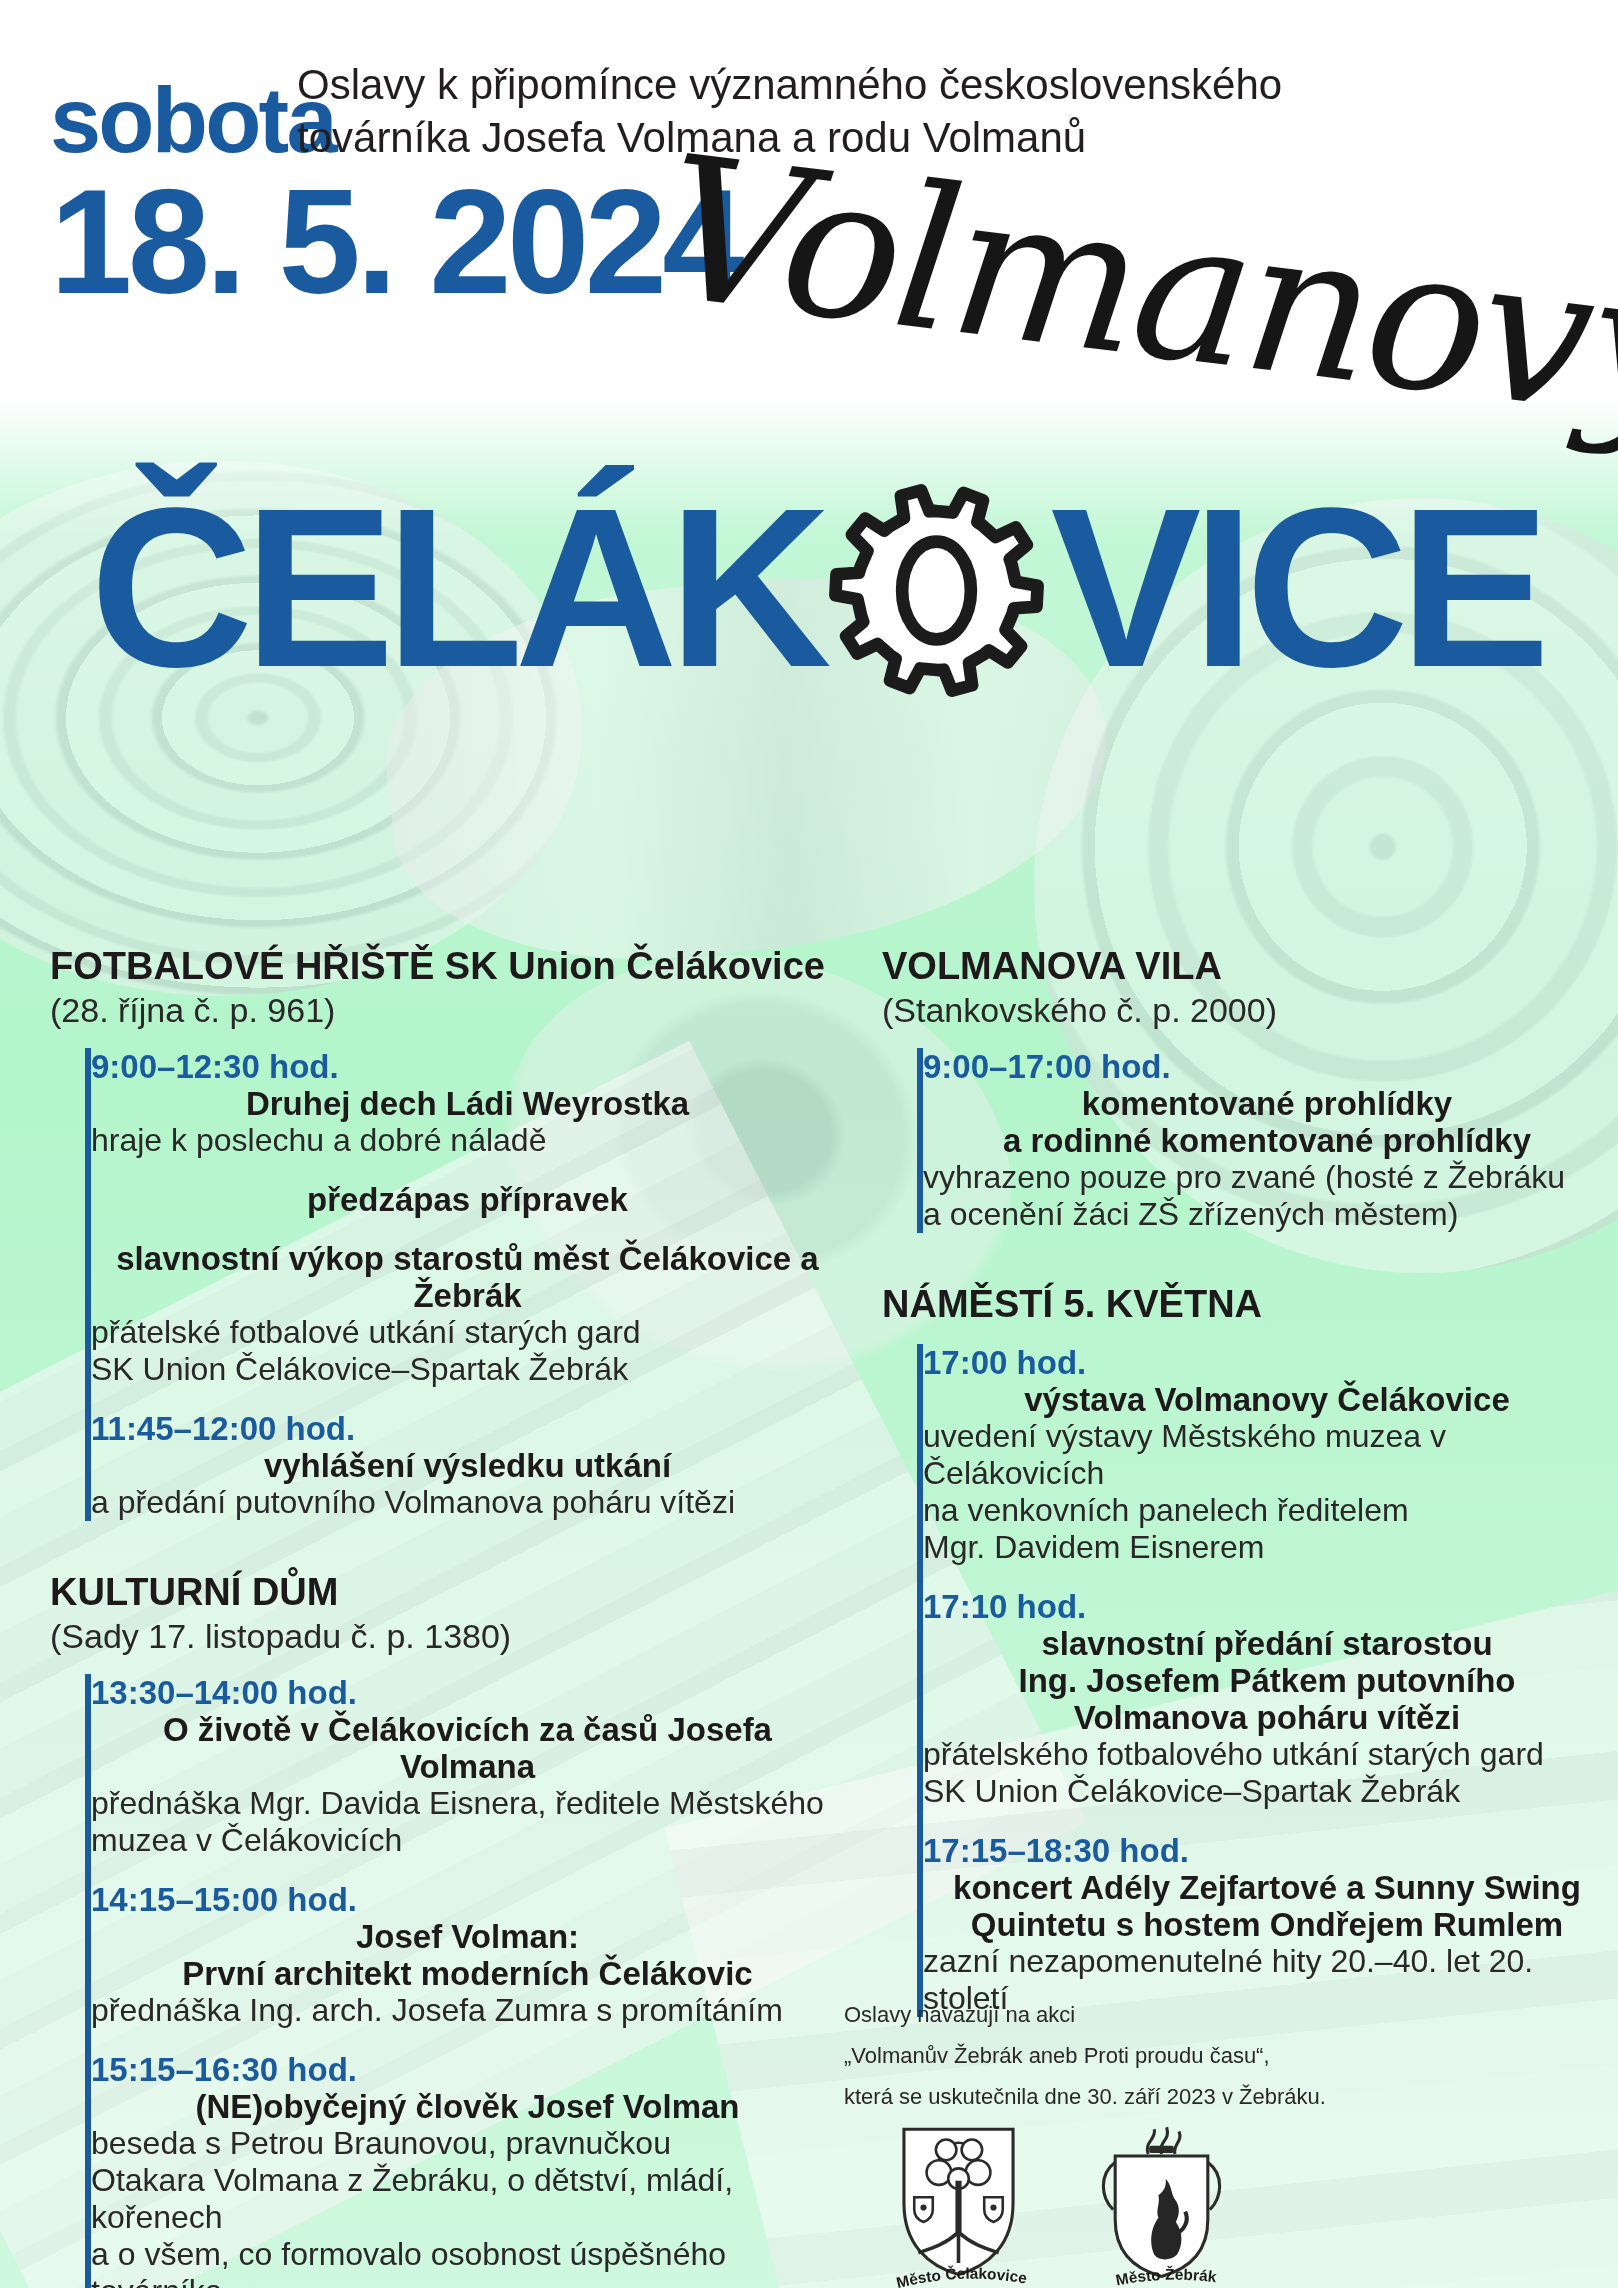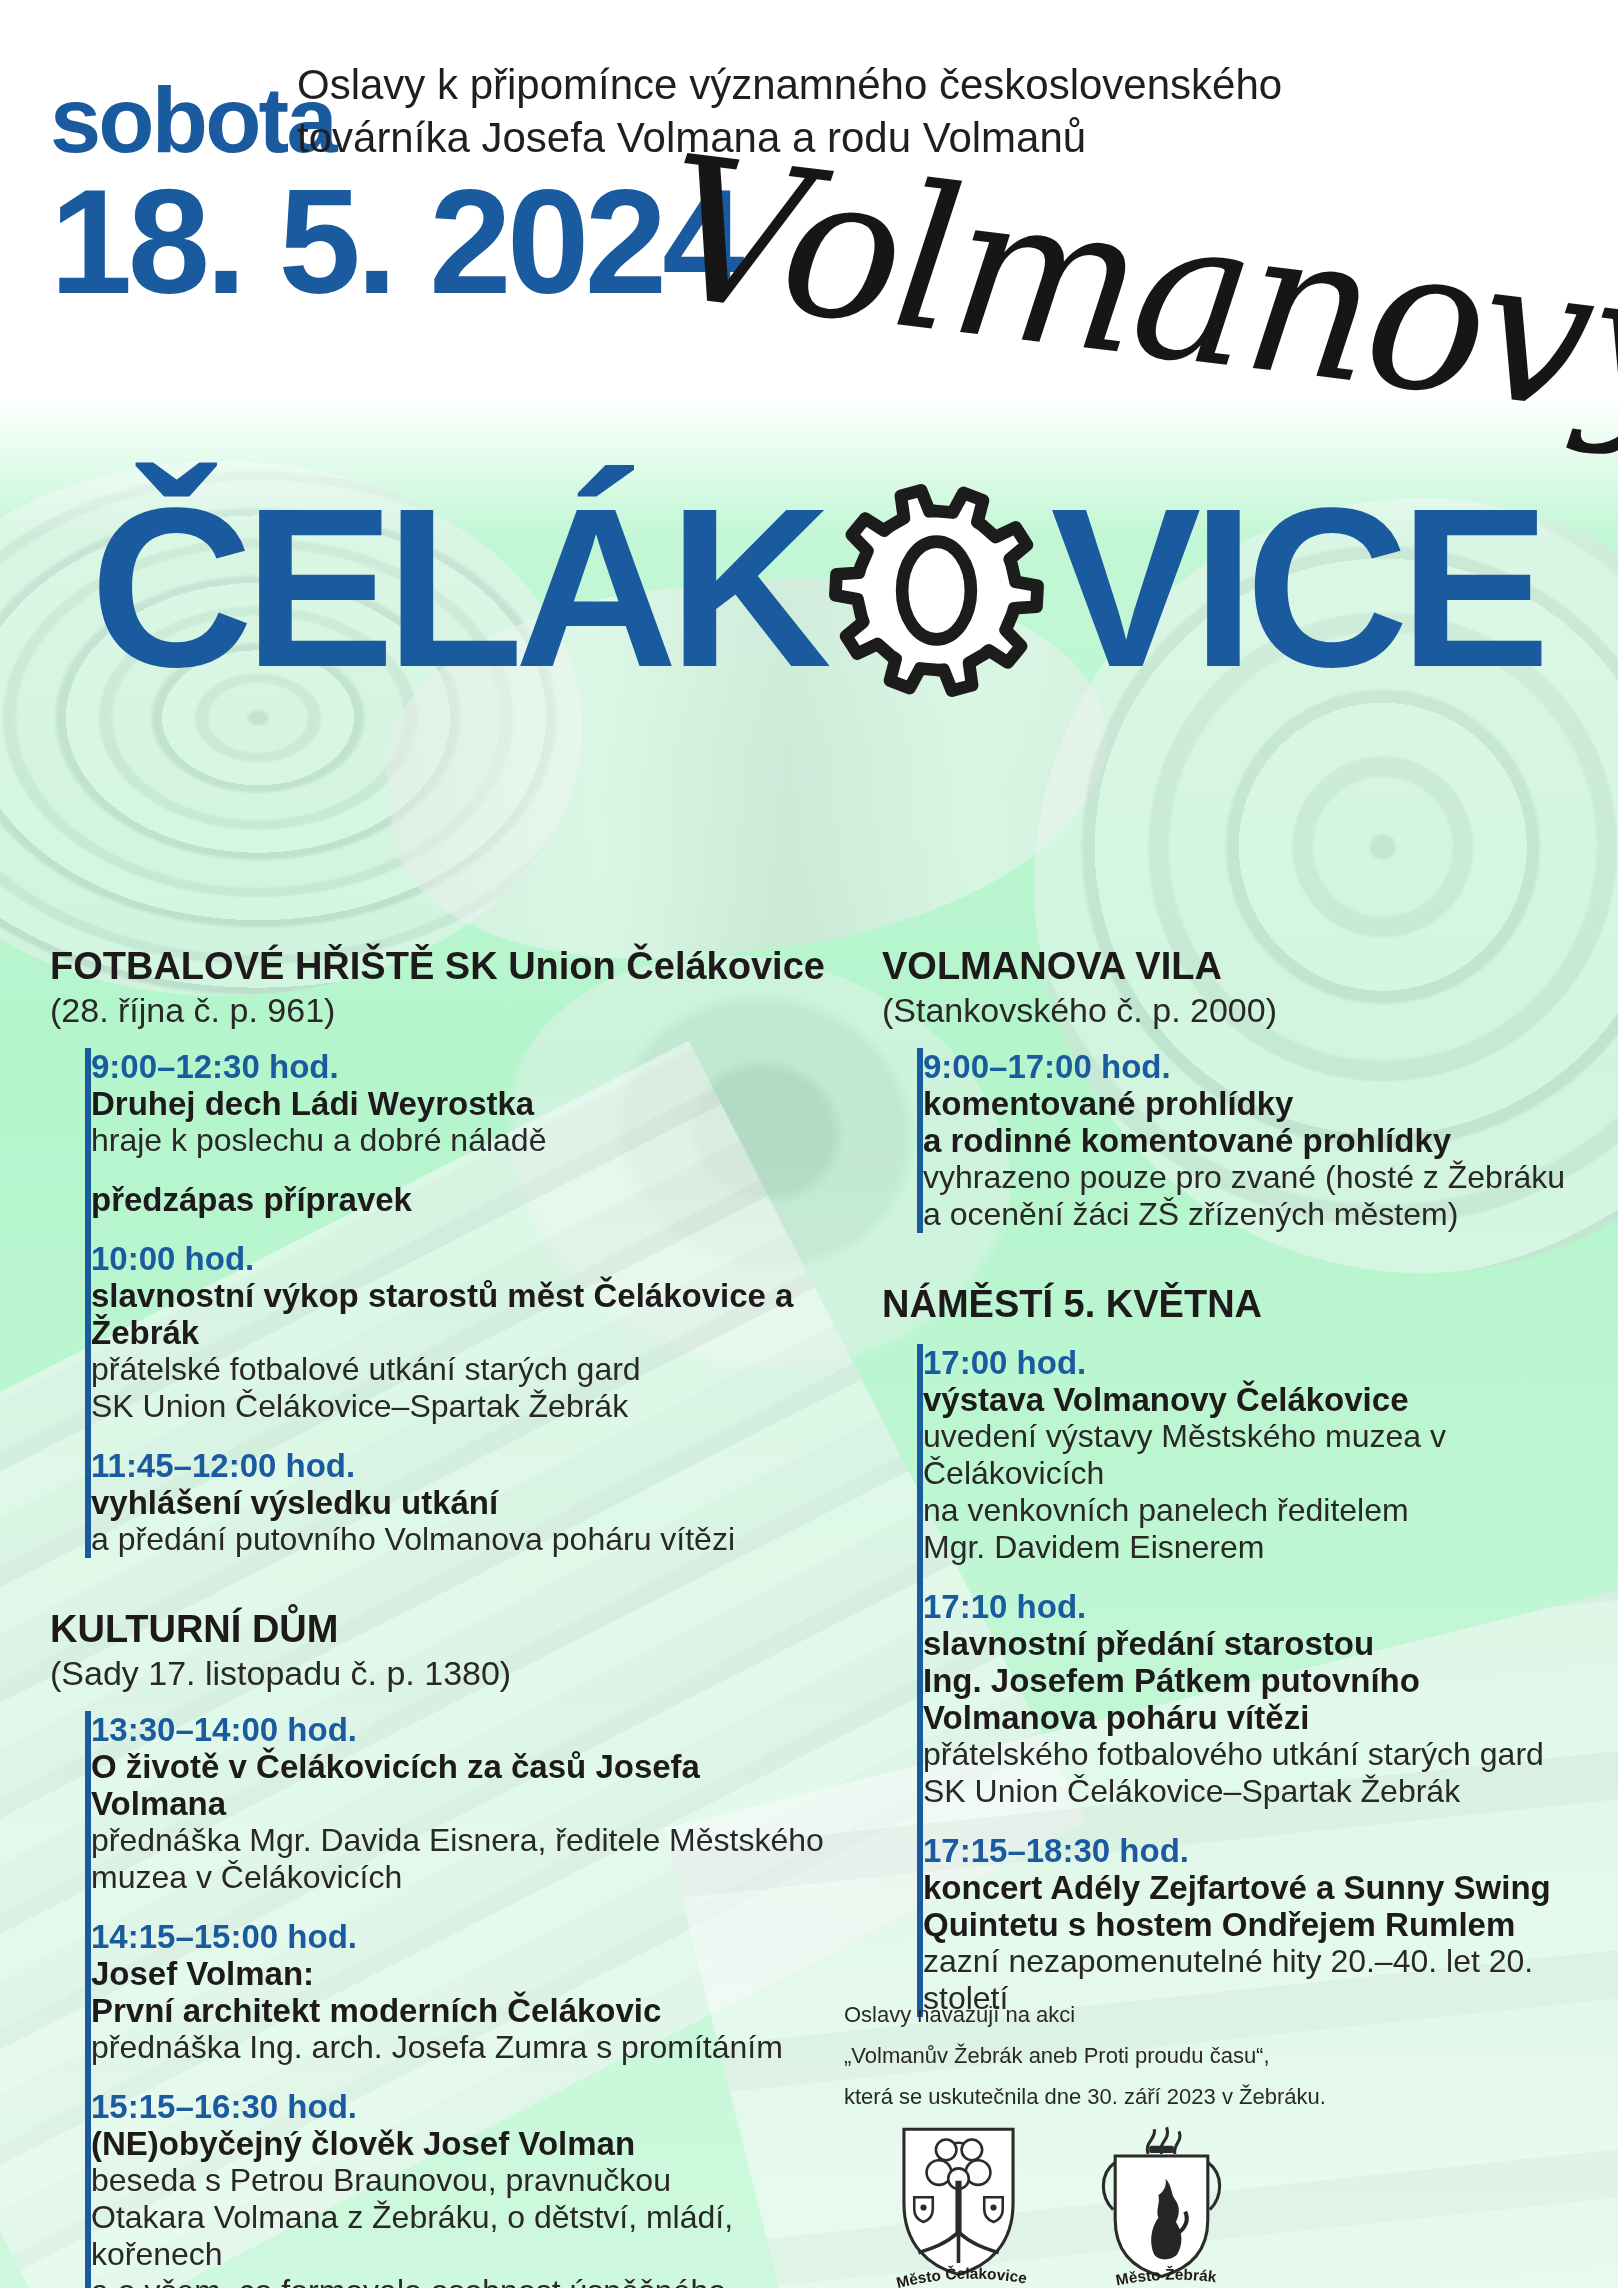--- a/index.html
+++ b/index.html
@@ -56,21 +56,21 @@
   .col-left  { left:50px;  width:794px; }
   .col-right { left:882px; width:729px; }
   .section + .section { margin-top:50px; }
   .venue   { font-size:38px; font-weight:bold; line-height:42px; color:#1e1a1b; }
   .address { font-size:34px; line-height:39px; margin-top:3.7px; color:#2a2728; }
   .address:empty { display:none; }
   .items { margin-top:18.5px; margin-left:35px; 
            border-left:6.5px solid var(--blue); }
   .item + .item { margin-top:22px; }
   .time  { font-size:33px; font-weight:bold; line-height:37px; color:var(--blue); }
-  .title { font-size:33px; font-weight:bold; line-height:37px; color:#1e1a1b; white-space:pre-line; }
+  .title { font-size:33px; font-weight:bold; line-height:37px; color:#1e1a1b; white-space:pre-line;text-align:center; }
   .desc  { font-size:32px; line-height:37px; color:#2a2728; white-space:pre-line; }
   .desc:empty, .title:empty { display:none; }
   
   .note { position:absolute; left:844px; top:1994px; font-size:22px; line-height:41px;
           white-space:pre-line; color:#2a2728; }
   .logos { position:absolute; left:879px; top:2119px; display:flex; gap:44px; align-items:flex-end; }
   .logo svg { display:block; }
 </style>
 </head>
 <body>
@@ -109,21 +109,20 @@
         <div class="item">
           <div class="time">9:00–12:30 hod.</div>
           <div class="title">Druhej dech Ládi Weyrostka</div>
           <div class="desc">hraje k poslechu a dobré náladě</div>
         </div>
         <div class="item">
           <div class="title">předzápas přípravek</div>
 
         </div>
         <div class="item">
-          <div class="time">10:00 hod.</div>
           <div class="title">slavnostní výkop starostů měst Čelákovice a Žebrák</div>
           <div class="desc">přátelské fotbalové utkání starých gard
 SK Union Čelákovice–Spartak Žebrák</div>
         </div>
         <div class="item">
           <div class="time">11:45–12:00 hod.</div>
           <div class="title">vyhlášení výsledku utkání</div>
           <div class="desc">a předání putovního Volmanova poháru vítězi</div>
         </div>
       </div>

